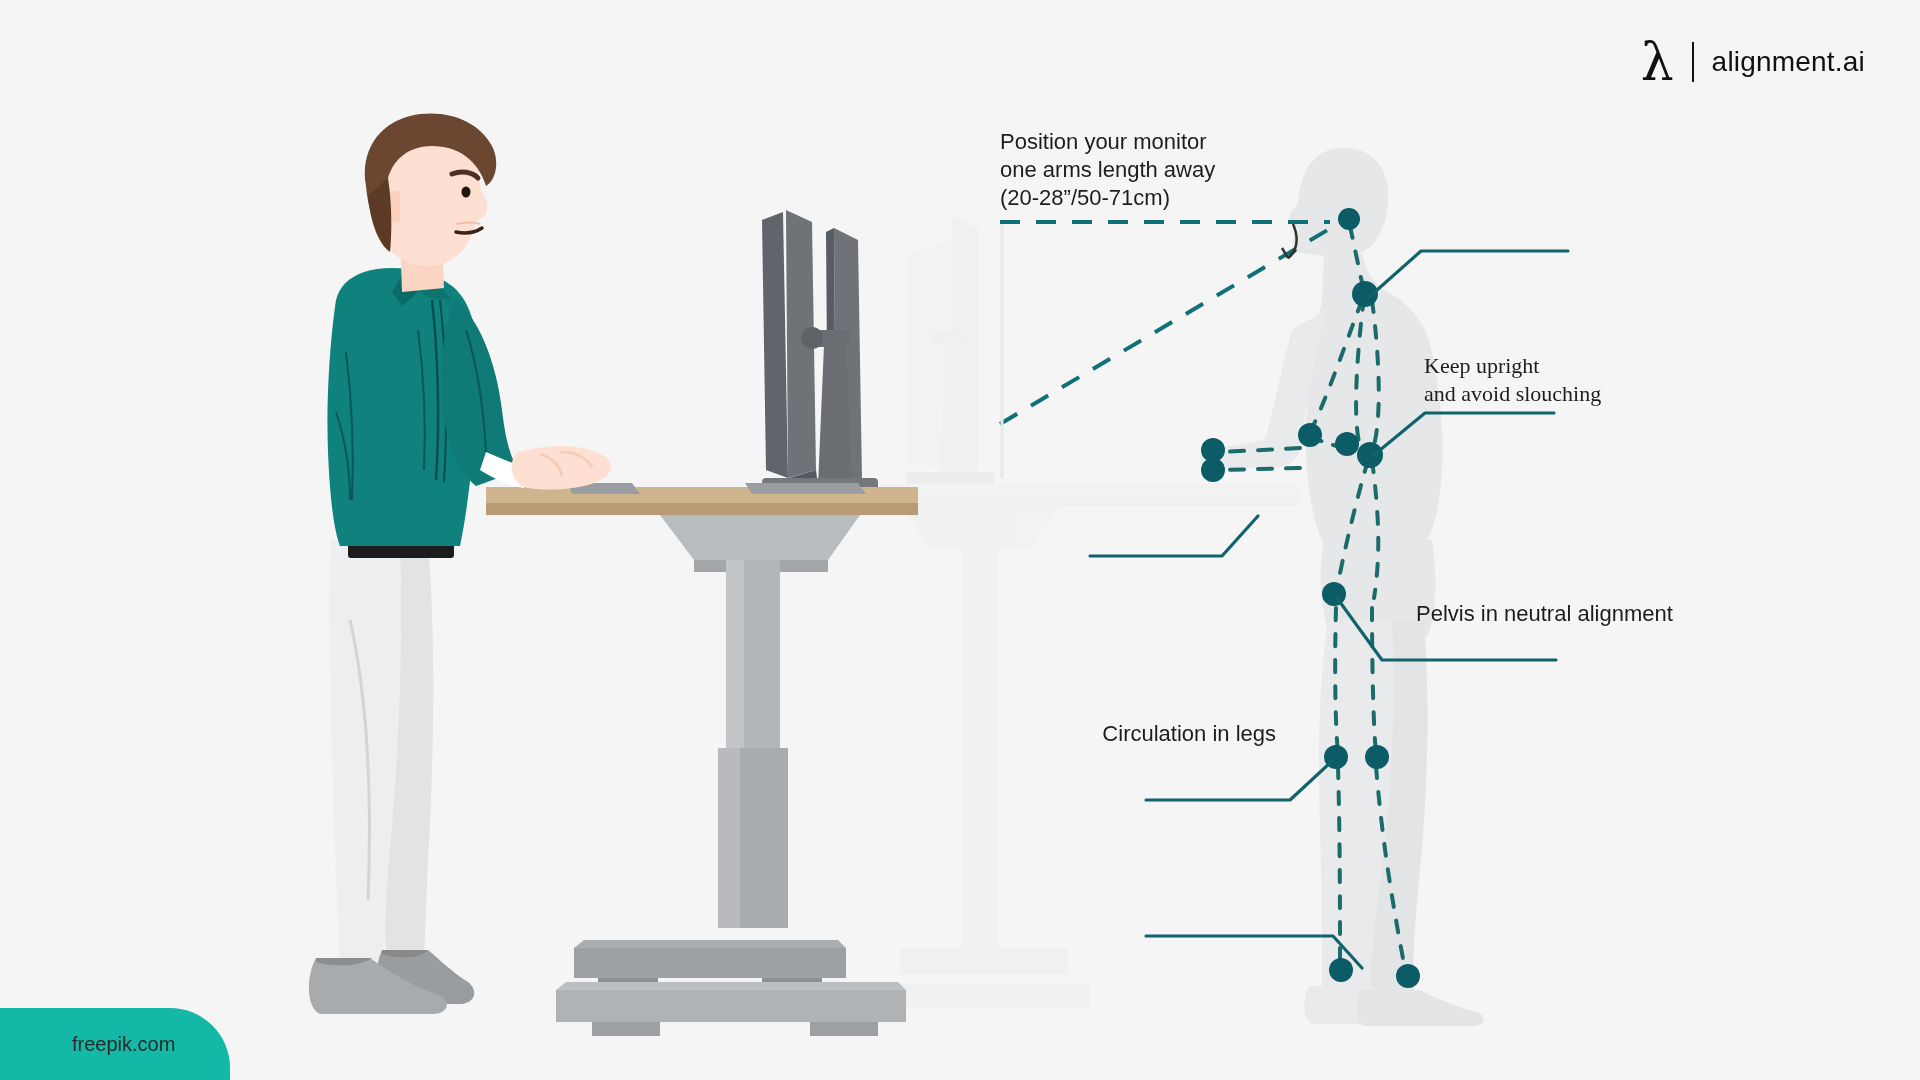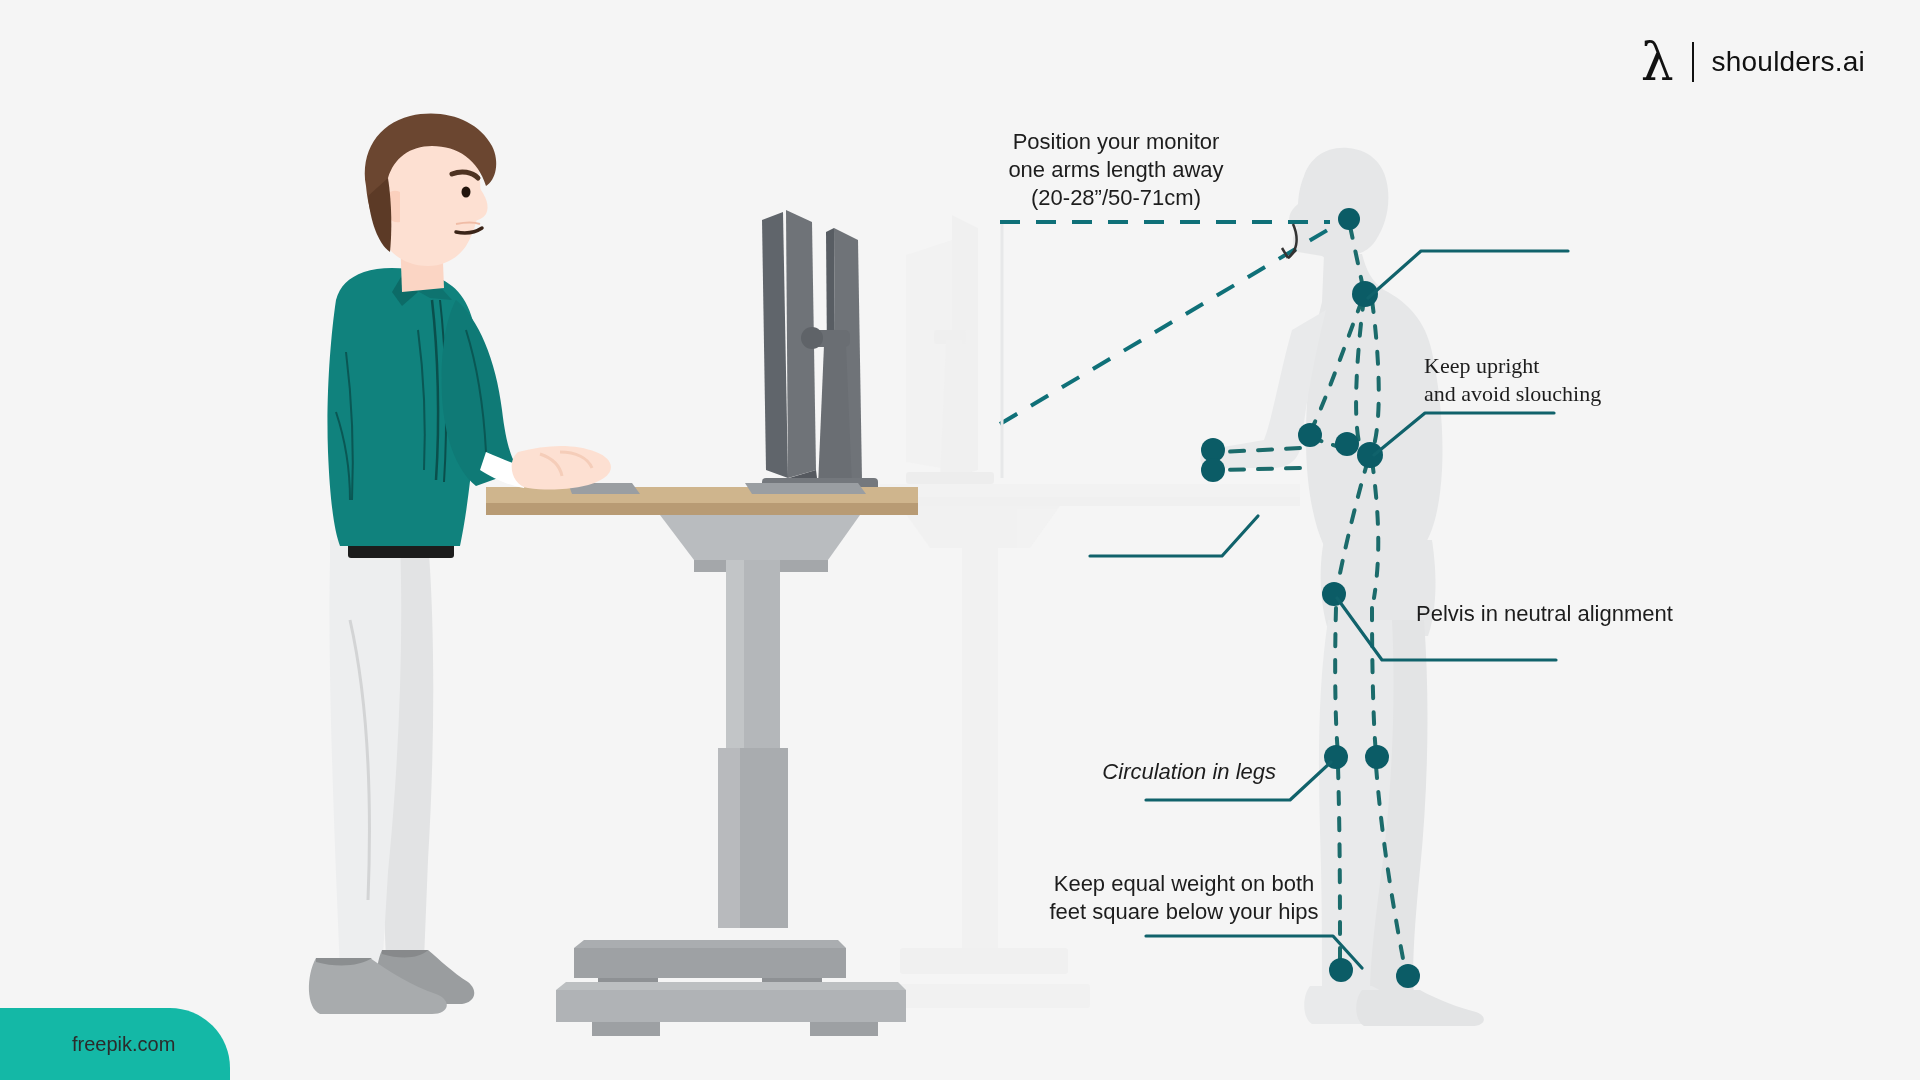--- a/index.html
+++ b/index.html
@@ -23,21 +23,21 @@
     font-size:52px; line-height:48px; font-weight:400;
   }
   .brand-divider { width:2px; height:40px; background:#111; }
   .brand-name { font-size:28px; letter-spacing:0.2px; color:#111; }
 
   .callout { position:absolute; color:#1a1a1a; }
   .callout .txt {
     font-size:22px; line-height:28px; white-space:pre-line;
     color:#1d1d1d;
   }
-  .c-center .txt { text-align:center; }
+  .c-center .txt { }
   .c-right  .txt { text-align:left; }
   .c-left   .txt { text-align:right; }
 
   .freepik {
     position:absolute; left:0; bottom:0;
     width:230px; height:72px;
     background:#14b8a6;
     border-top-right-radius:60px;
     display:flex; align-items:center;
     padding-left:72px;
@@ -266,46 +266,42 @@
       <path d="M1090 556 L1222 556 L1258 516"></path>
       <path d="M1337 598 L1382 660 L1556 660"></path>
       <path d="M1146 800 L1290 800 L1331 762"></path>
       <path d="M1146 936 L1333 936 L1362 968"></path>
     </g>
   </svg>
 
   <div class="brand">
     <span class="brand-lambda">λ</span>
     <span class="brand-divider"></span>
-    <span class="brand-name">shoulders.ai</span>
+    <span class="brand-name">alignment.ai</span>
   </div>
 
   <div class="callout c-center" style="left:1000px; top:128px; width:232px;">
     <div class="txt">Position your monitor
 one arms length away
 (20-28”/50-71cm)</div>
   </div>
 
 
   <div class="callout c-right" style="left:1424px; top:352px; width:300px;font-family:Liberation Serif, serif;">
     <div class="txt">Keep upright
 and avoid slouching</div>
   </div>
 
 
   <div class="callout c-right" style="left:1416px; top:600px; width:330px;">
     <div class="txt">Pelvis in neutral alignment</div>
   </div>
 
-  <div class="callout c-left" style="left:1050px; top:758px; width:226px;font-style:italic;">
+  <div class="callout c-left" style="left:1050px; top:720px; width:226px;">
     <div class="txt">Circulation in legs</div>
   </div>
 
-  <div class="callout c-center" style="left:1040px; top:870px; width:288px;">
-    <div class="txt">Keep equal weight on both
-feet square below your hips</div>
-  </div>
 
   <div class="freepik">
     <span>freepik.com</span>
   </div>
 
 </div>
 
 </body></html>

